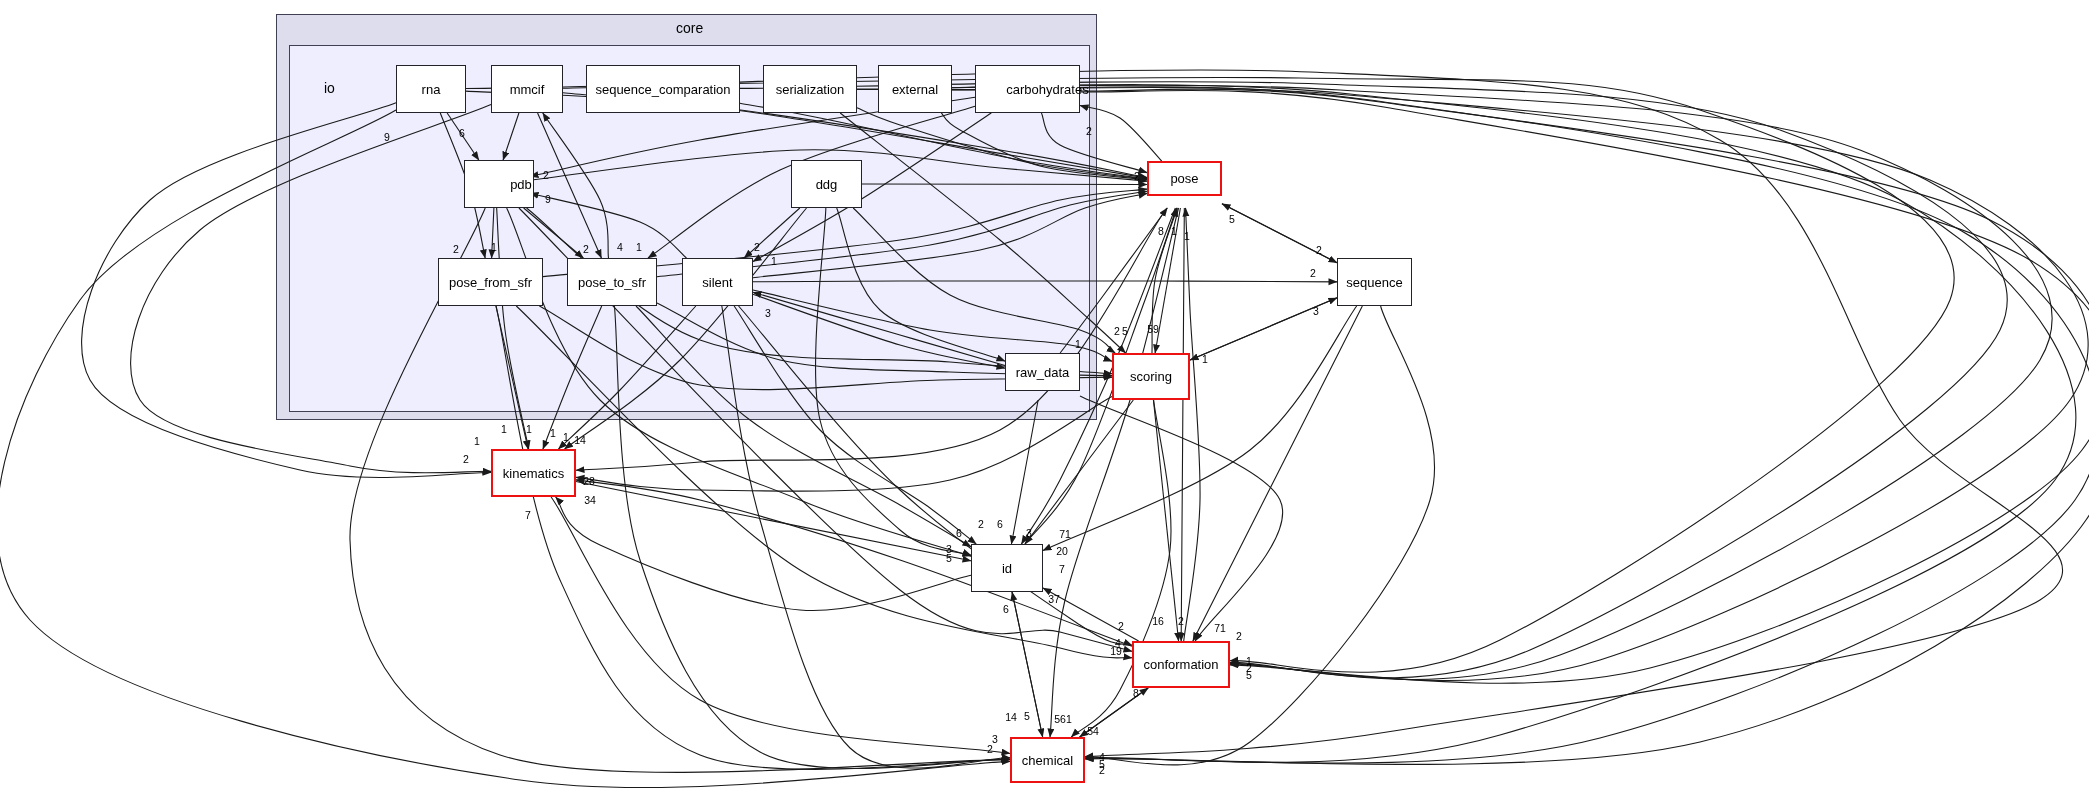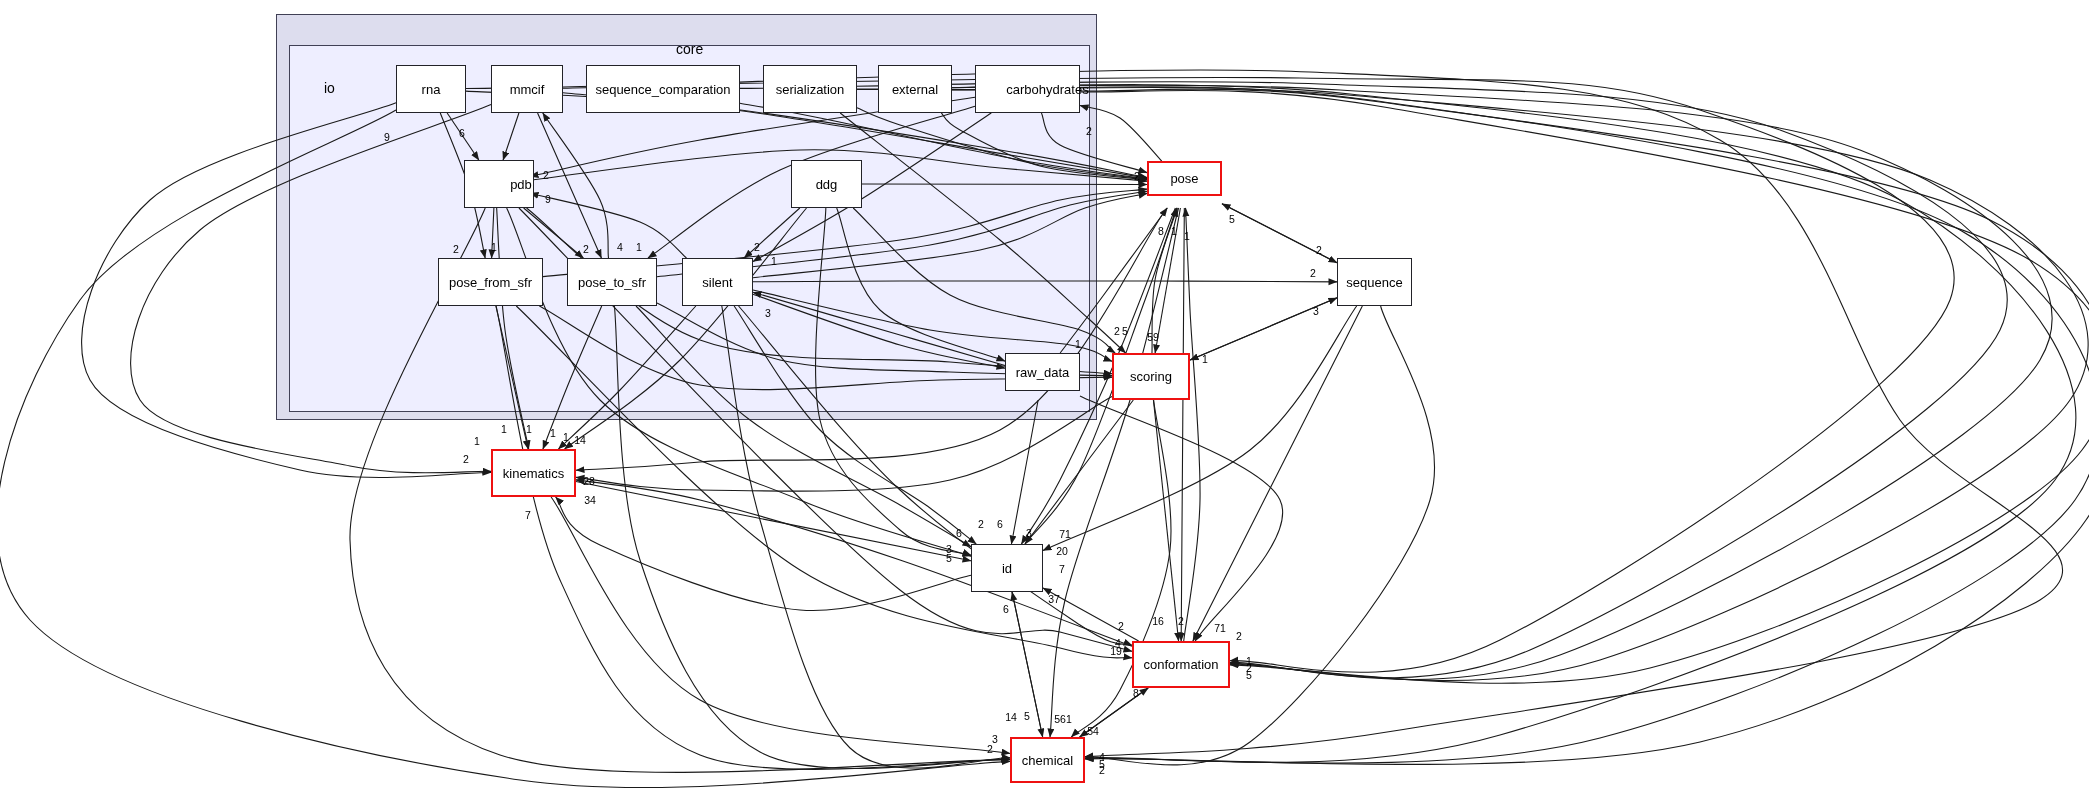--- a/index.html
+++ b/index.html
@@ -15,21 +15,21 @@
   .node.red{border:2px solid #ee1111;}
   .edge-label{position:absolute;font-size:10.5px;color:#000;z-index:5;
               transform:translate(-50%,-50%);white-space:nowrap;}
 </style>
 </head>
 <body>
 
 <div class="stage">
   <div class="cluster" style="left: 276px; top: 14px; width: 821px; height: 406px; background: rgb(221, 221, 238); border-color: rgb(64, 64, 85);"></div>
   <div class="cluster inner" style="left: 289px; top: 45px; width: 801px; height: 367px; background: rgb(238, 238, 255); border-color: rgb(64, 64, 85);"></div>
-  <div class="cluster-label" style="left: 676px; top: 20px; margin-top: 21px;">core</div>
+  <div class="cluster-label" style="left: 676px; top: 20px;">core</div>
   <div class="cluster-label" style="left: 324px; top: 80px;">io</div>
   <svg id="edge-canvas" width="2089" height="791">
     <defs>
       <marker id="arrowhead" markerUnits="userSpaceOnUse" markerWidth="10" markerHeight="8" refX="8.5" refY="3.5" orient="auto">
         <path d="M0,0 L9,3.5 L0,7 z" fill="#1a1a1a"></path>
       </marker>
     </defs>
     <g id="edge-group">
         <path d="M447.1684210526316,113 C452.4,120.8 473.6,152.2 478.8315789473684,160" fill="none" stroke="#1a1a1a" stroke-width="1.1" marker-end="url(#arrowhead)"></path>
         <path d="M518.9157894736842,113 C516.3,120.8 505.7,152.2 503.0842105263158,160" fill="none" stroke="#1a1a1a" stroke-width="1.1" marker-end="url(#arrowhead)"></path>
@@ -159,21 +159,21 @@
     <div class="edge-label" style="left: 768px; top: 313px;">3</div>
     <div class="edge-label" style="left: 1137px; top: 176px;">2</div>
     <div class="edge-label" style="left: 1161px; top: 231px;">8</div>
     <div class="edge-label" style="left: 1174px; top: 231px;">1</div>
     <div class="edge-label" style="left: 1187px; top: 236px;">1</div>
     <div class="edge-label" style="left: 1232px; top: 219px;">5</div>
     <div class="edge-label" style="left: 1089px; top: 131px;">2</div>
     <div class="edge-label" style="left: 1319px; top: 250px;">2</div>
     <div class="edge-label" style="left: 1313px; top: 273px;">2</div>
     <div class="edge-label" style="left: 1316px; top: 311px;">3</div>
-    <div class="edge-label" style="left: 1153px; top: 337px;">59</div>
+    <div class="edge-label" style="left: 1153px; top: 329px;">59</div>
     <div class="edge-label" style="left: 1117px; top: 331px;">2</div>
     <div class="edge-label" style="left: 1125px; top: 331px;">5</div>
     <div class="edge-label" style="left: 1205px; top: 359px;">1</div>
     <div class="edge-label" style="left: 1078px; top: 344px;">1</div>
     <div class="edge-label" style="left: 504px; top: 429px;">1</div>
     <div class="edge-label" style="left: 529px; top: 429px;">1</div>
     <div class="edge-label" style="left: 553px; top: 433px;">1</div>
     <div class="edge-label" style="left: 566px; top: 437px;">1</div>
     <div class="edge-label" style="left: 580px; top: 440px;">14</div>
     <div class="edge-label" style="left: 589px; top: 481px;">28</div>

